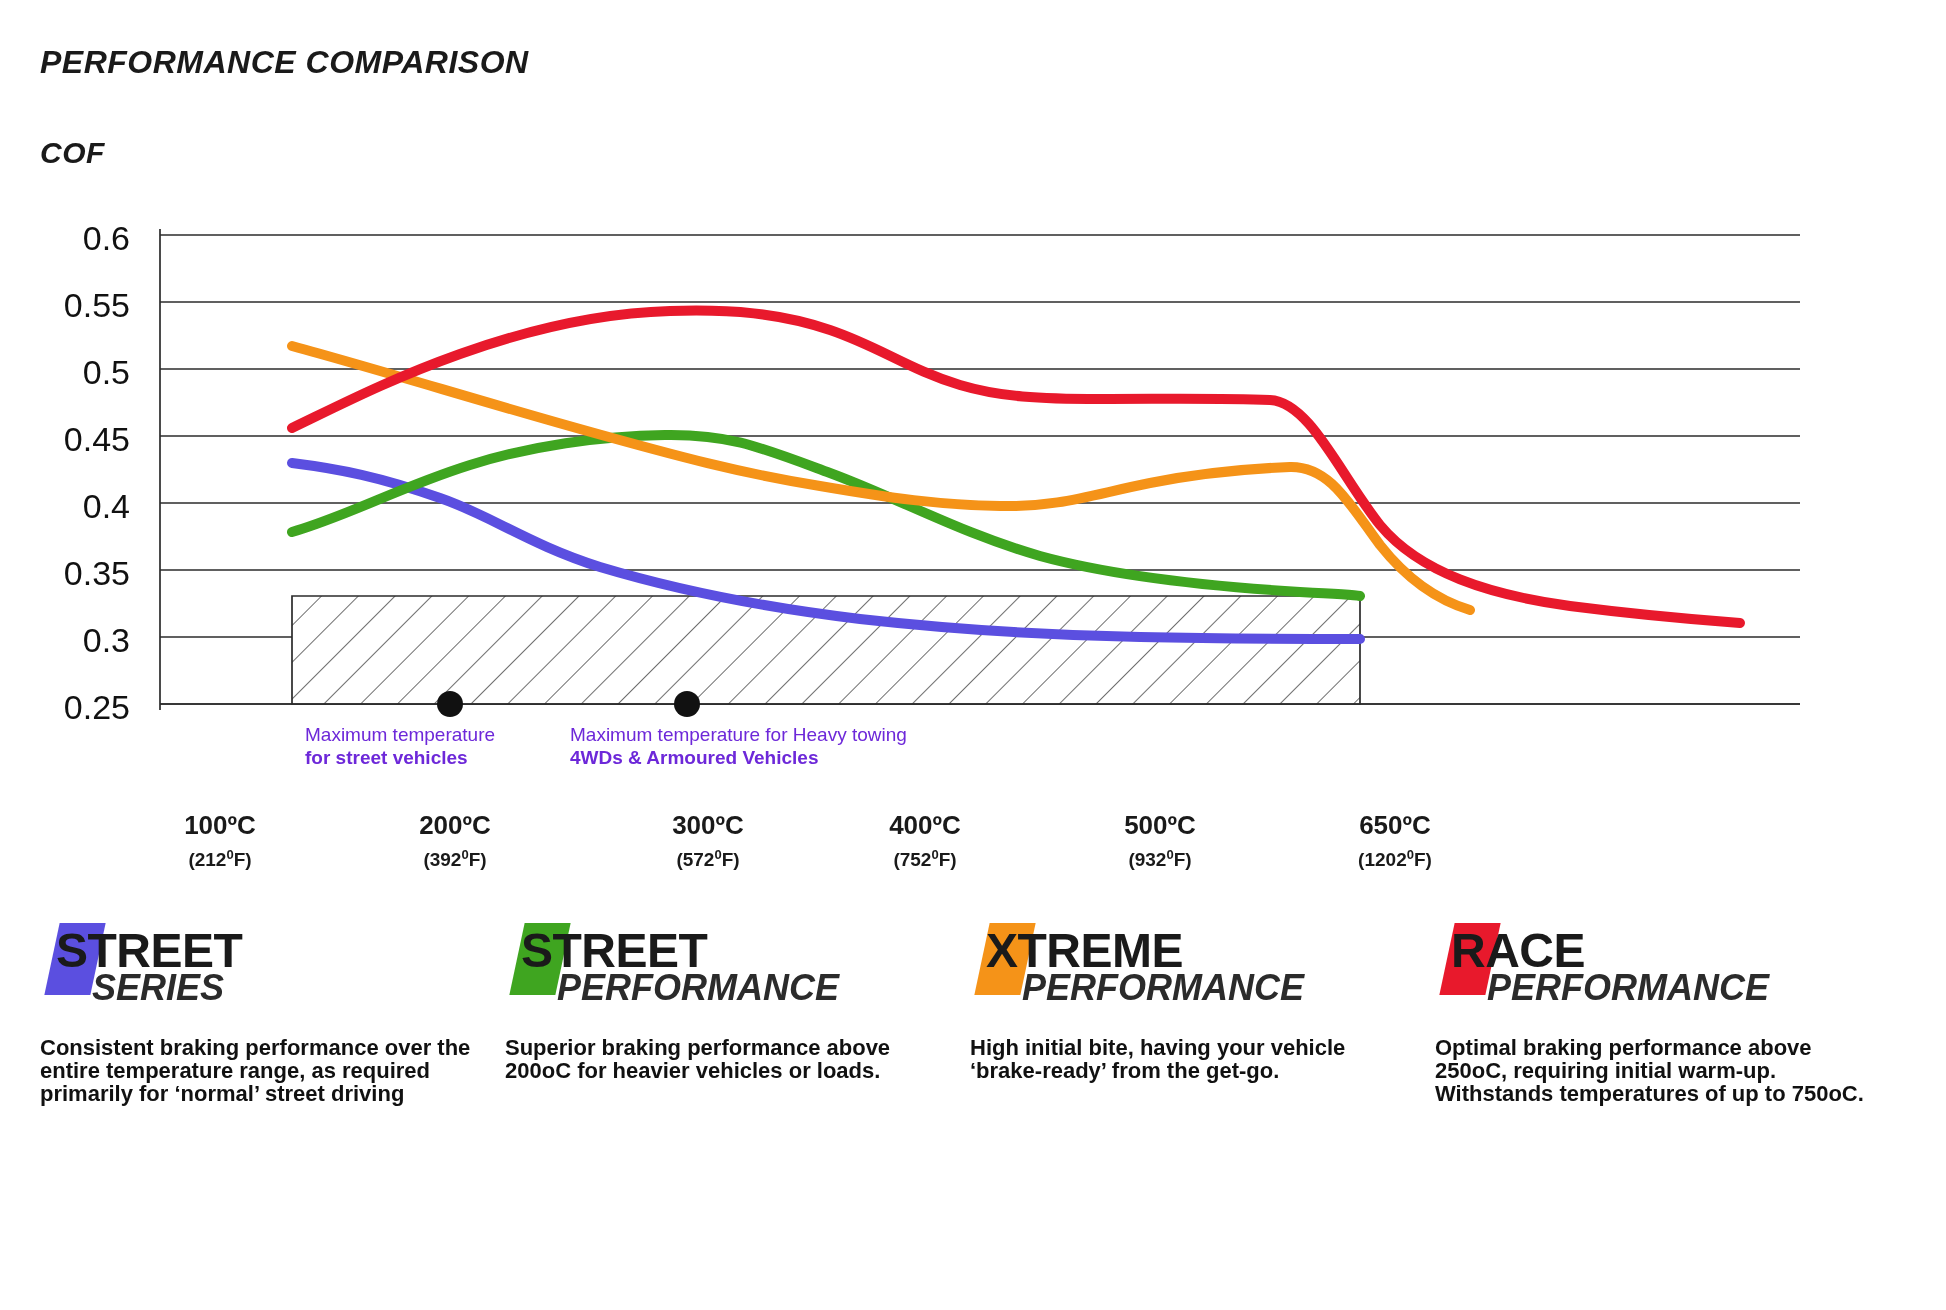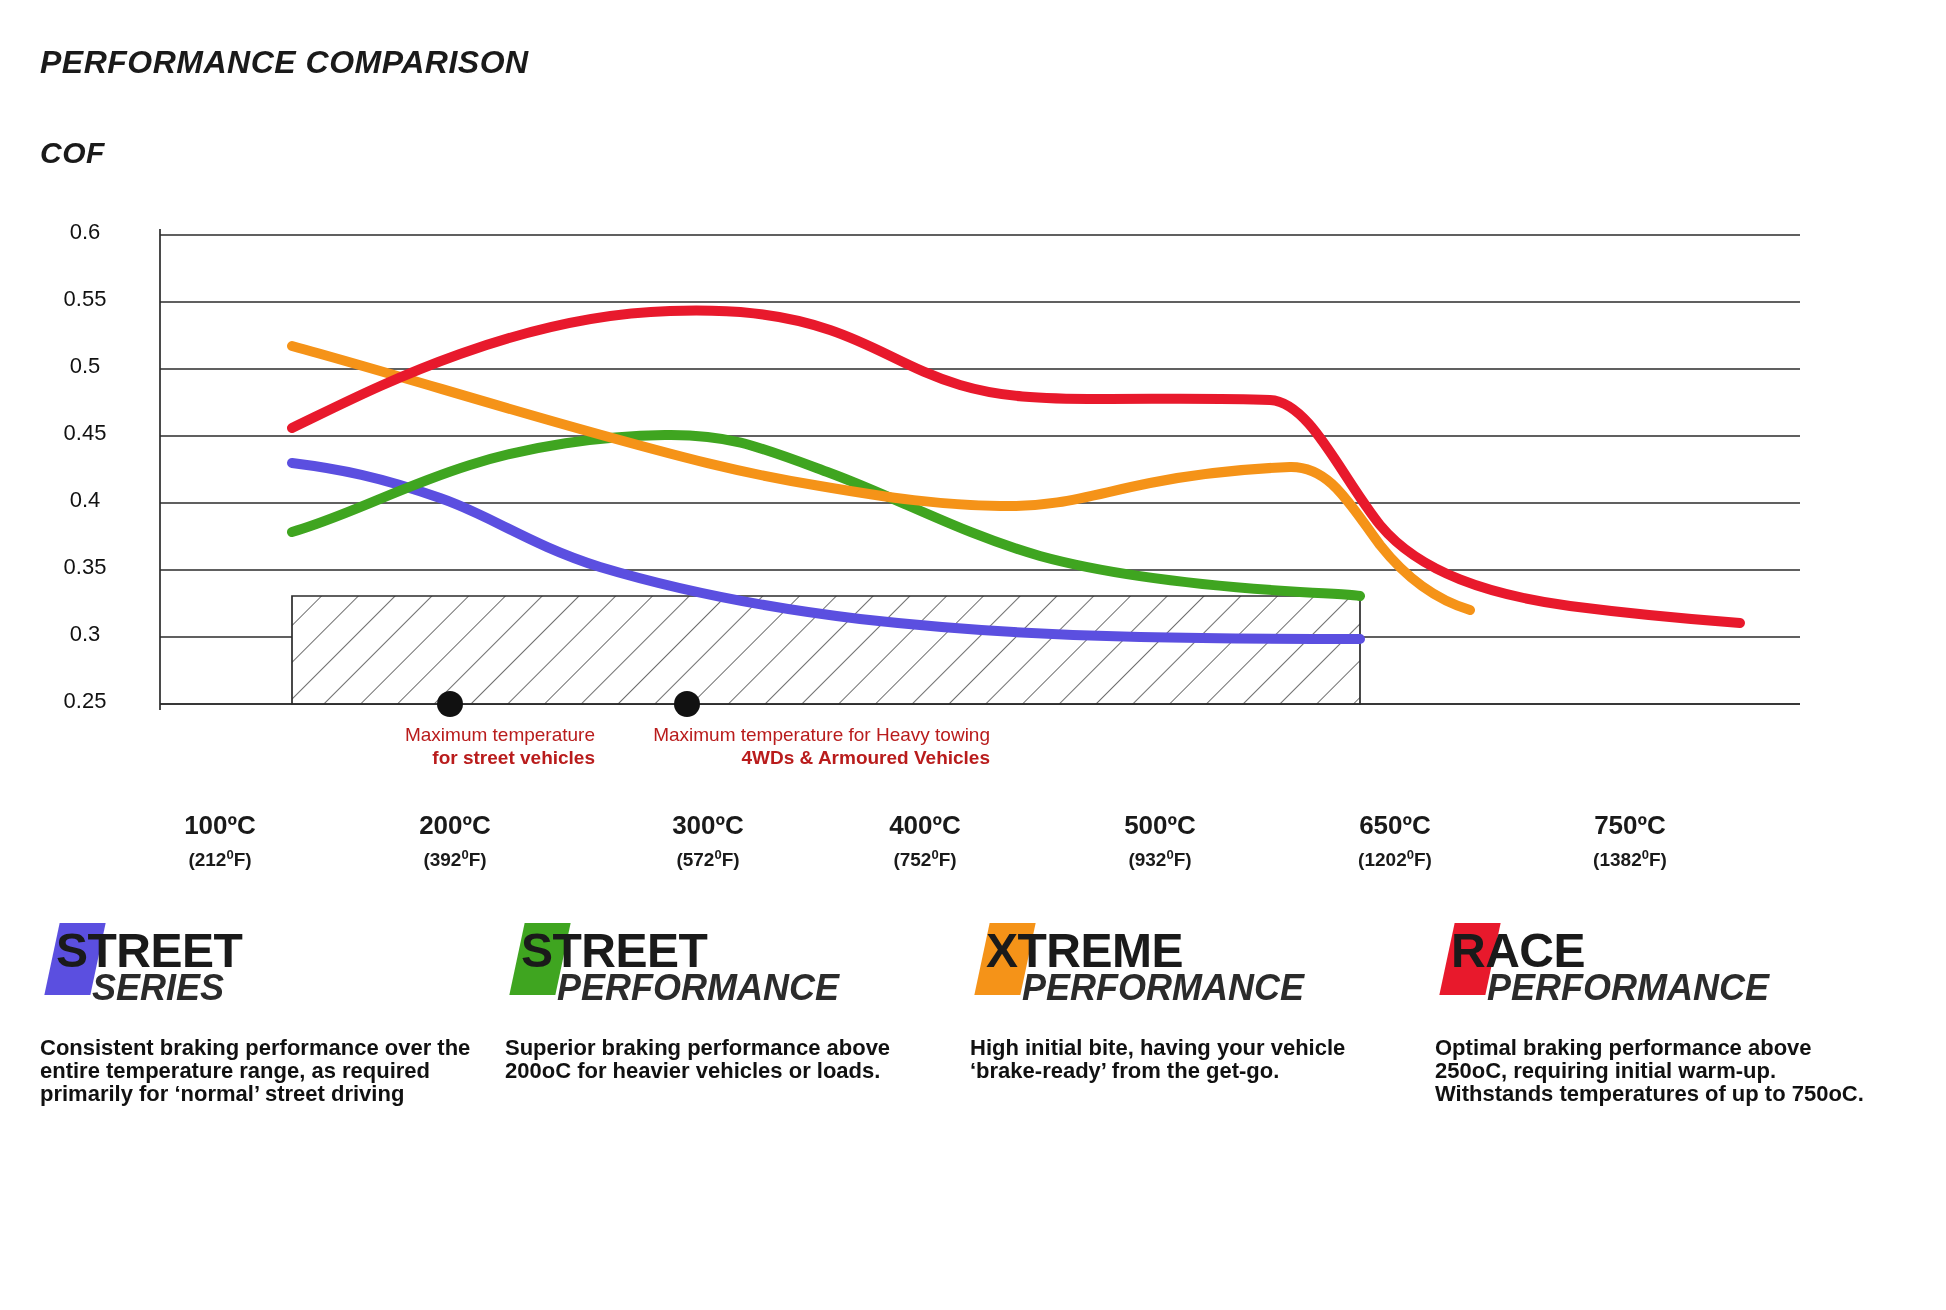--- a/index.html
+++ b/index.html
@@ -45,41 +45,41 @@
     height: 525px;
   }
   #plot-svg {
     position: absolute;
     left: 0;
     top: 0;
   }
   .ytick {
     position: absolute;
     width: 90px;
-    text-align: center;
-    font-size: 22px;
+    text-align: right;
+    font-size: 34px;
     color: #111;
     font-family: "Liberation Sans", sans-serif;
   }
   .oe-label {
     position: absolute;
     font-size: 25px;
     color: #7c7c7c;
     letter-spacing: 0.5px;
     line-height: 34px;
     white-space: pre-line;
   }
 
   
   .marker-note {
     position: absolute;
     font-size: 19px;
-    text-align: right;
+    text-align: left;
     line-height: 23px;
-    color: #b91c1c;
+    color: #6d28d9;
   }
   .marker-note .b { font-weight: bold; }
 
   
   #xaxis {
     position: absolute;
     left: 40px;
     top: 810px;
     width: 1840px;
     height: 70px;
@@ -241,24 +241,20 @@
     <span class="small">(<span>752</span><sup>0</sup>F)</span>
   </div>
   <div class="xtick" style="left:1020px; top:0;">
     <span class="big"><span>500</span>ºC</span>
     <span class="small">(<span>932</span><sup>0</sup>F)</span>
   </div>
   <div class="xtick" style="left:1255px; top:0;">
     <span class="big"><span>650</span>ºC</span>
     <span class="small">(<span>1202</span><sup>0</sup>F)</span>
   </div>
-  <div class="xtick" style="left:1490px; top:0;">
-    <span class="big"><span>750</span>ºC</span>
-    <span class="small">(<span>1382</span><sup>0</sup>F)</span>
-  </div>
 </div>
 
 <div id="products">
 
   <div class="product">
     <div class="logo">
       <div class="badge" style="background:#5b4fe0;"></div>
       <div class="l1">STREET</div>
       <div class="l2">SERIES</div>
     </div>

